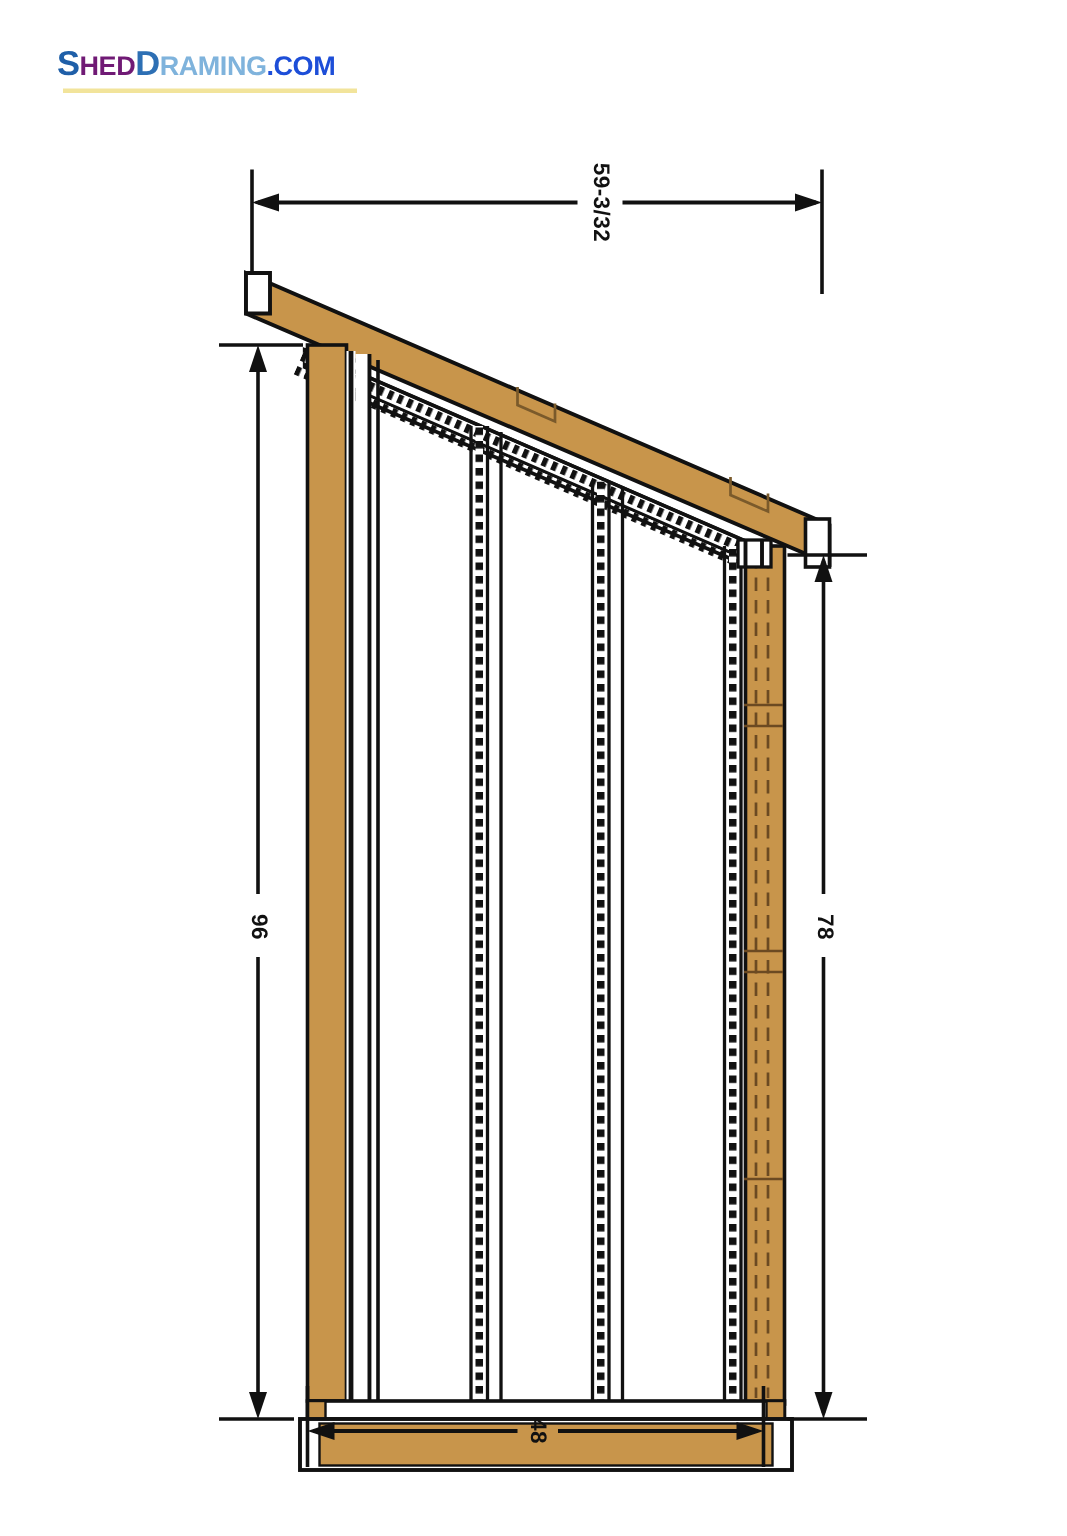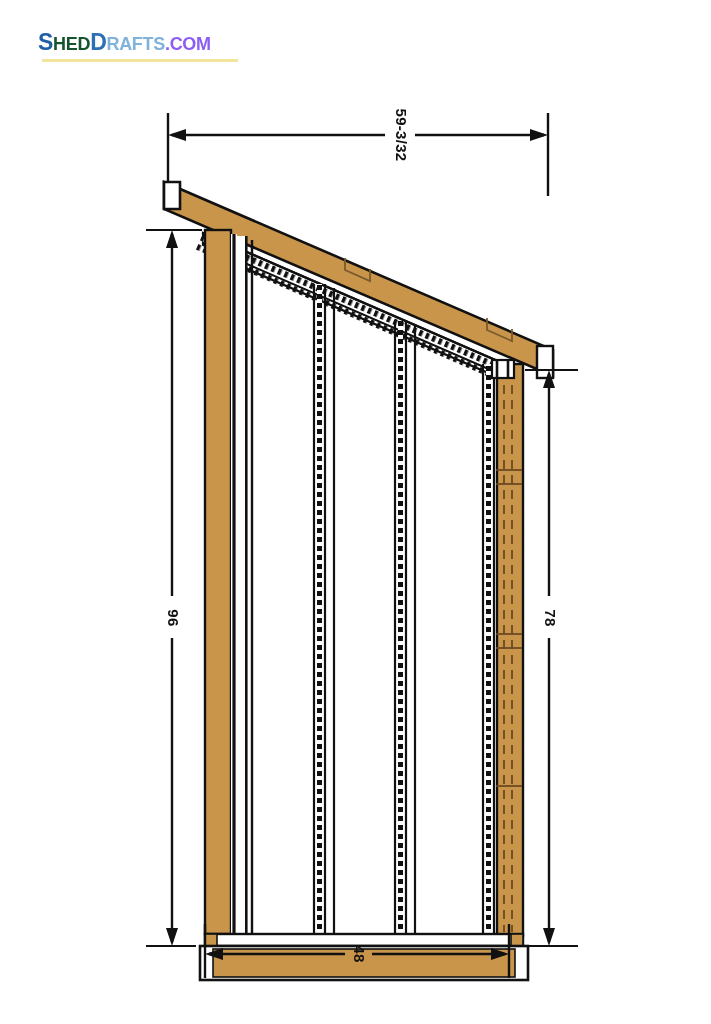--- a/index.html
+++ b/index.html
@@ -12,24 +12,24 @@
 
   
   .header{position:absolute;left:0;top:0;width:711px;height:80px;}
   .logo{
     position:absolute;left:38px;top:31px;
     font-family:"Liberation Sans",sans-serif;
     font-weight:bold;font-size:23px;letter-spacing:-0.3px;
     white-space:nowrap;line-height:1;
   }
   .logo .s1{color:#1F5FA8;}
-  .logo .s2{color:#14532d;}
+  .logo .s2{color:#701a75;}
   .logo .s3{color:#7FB3DC;}
   .logo .s4{color:#2D6FB4;}
-  .logo .s5{color:#8b5cf6;}
+  .logo .s5{color:#1d4ed8;}
   .logo .cap{font-size:23px;}
   .logo .sm{font-size:18px;}
   .logo-underline{
     position:absolute;left:42px;top:59px;width:196px;height:3px;
     background:#F2E49B;
   }
   .title{
     position:absolute;left:283px;top:28px;width:400px;
     color:#141414;font-size:28px;font-weight:bold;
     letter-spacing:0.6px;white-space:nowrap;line-height:1;
@@ -48,21 +48,21 @@
   }
 </style>
 </head>
 <body>
 
 <div id="page">
 
   <div class="header">
 
     <div class="logo">
-      <span class="s1 cap">S</span><span class="s2 sm">HED</span><span class="s4 cap">D</span><span class="s3 sm">RAFTS</span><span class="s5 sm">.COM</span>
+      <span class="s1 cap">S</span><span class="s2 sm">HED</span><span class="s4 cap">D</span><span class="s3 sm">RAMING</span><span class="s5 sm">.COM</span>
     </div>
     <div class="logo-underline"></div>
 
   </div>
 
   <svg class="drawing" viewBox="0 0 711 946" width="711" height="946">
 
     <defs>
 
       <pattern id="sawtooth" width="7" height="7" patternUnits="userSpaceOnUse">

